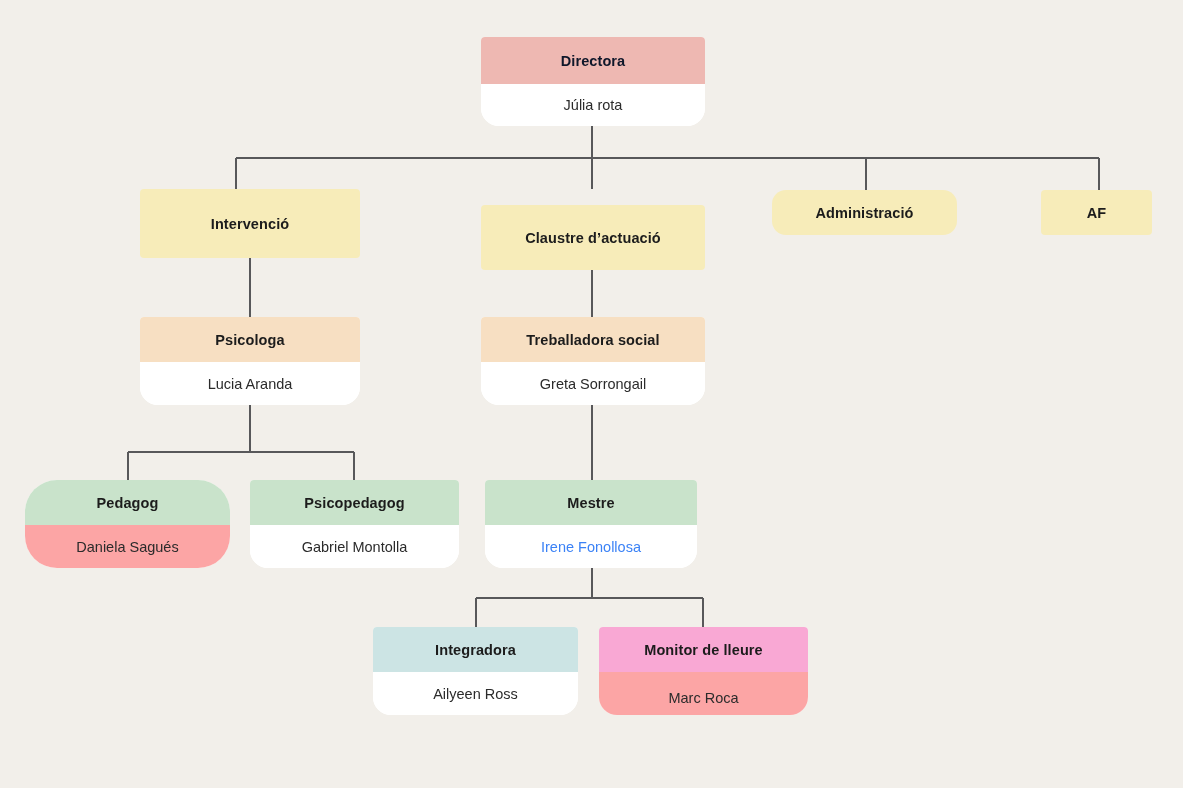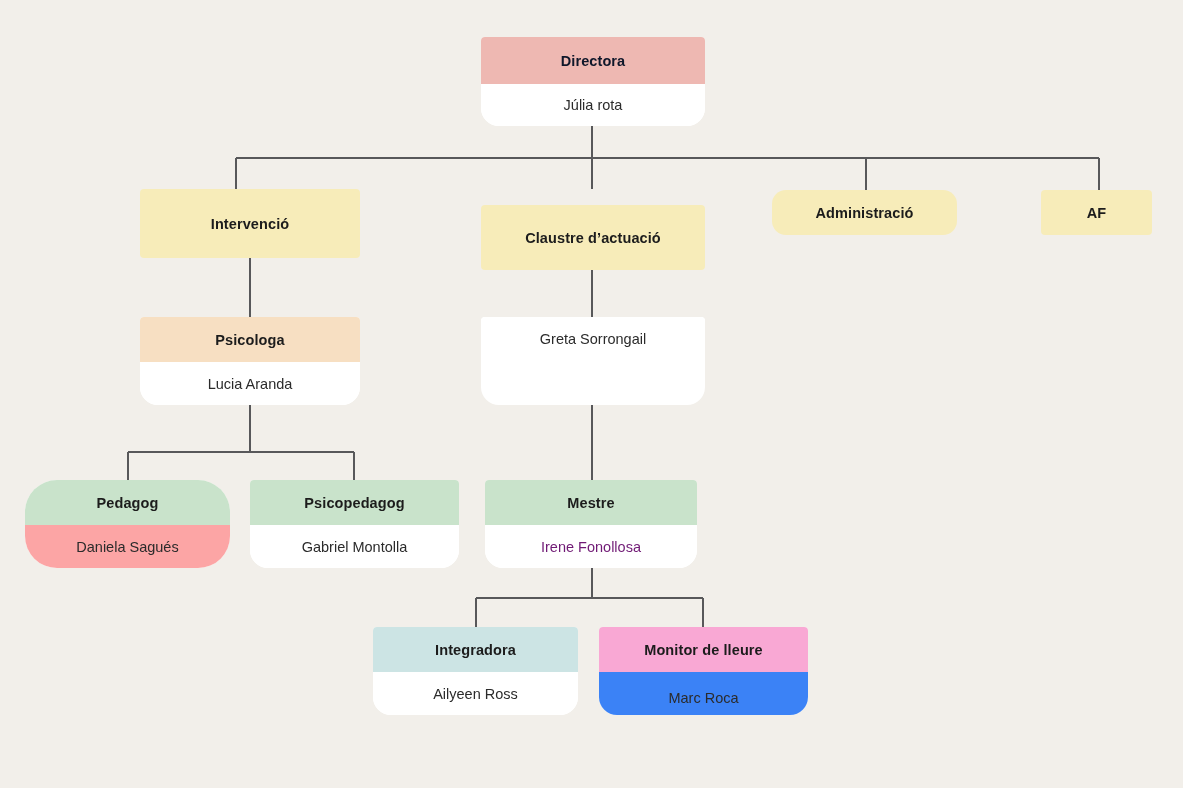--- a/index.html
+++ b/index.html
@@ -106,37 +106,38 @@
         <div class="node-title" style="height: 45px; background: rgb(247, 236, 185); color: rgb(28, 28, 28);">Administració</div>
       </div>
       <div class="node plain" style="left: 1041px; top: 190px; width: 111px; height: 45px;">
         <div class="node-title" style="height: 45px; background: rgb(247, 236, 185); color: rgb(28, 28, 28);">AF</div>
       </div>
       <div class="node" style="left: 140px; top: 317px; width: 220px; height: 88px;">
         <div class="node-title" style="height: 45px; background: rgb(247, 223, 194); color: rgb(28, 28, 28);">Psicologa</div>
         <div class="node-name" style="height: 43px; background: rgb(255, 255, 255); color: rgb(43, 43, 43);">Lucia Aranda</div>
       </div>
       <div class="node" style="left: 481px; top: 317px; width: 224px; height: 88px;">
+        <div class="node-title" style="height: 45px; background: rgb(247, 223, 194); color: rgb(28, 28, 28);">Treballadora social</div>
         <div class="node-name" style="height: 43px; background: rgb(255, 255, 255); color: rgb(43, 43, 43);">Greta Sorrongail</div>
       </div>
       <div class="node" style="left: 25px; top: 480px; width: 205px; height: 88px; border-radius: 32px;">
         <div class="node-title" style="height: 45px; background: rgb(201, 227, 203); color: rgb(28, 28, 28);">Pedagog</div>
         <div class="node-name" style="height: 43px; background: #fca5a5; color: rgb(43, 43, 43);">Daniela Sagués</div>
       </div>
       <div class="node" style="left: 250px; top: 480px; width: 209px; height: 88px;">
         <div class="node-title" style="height: 45px; background: rgb(201, 227, 203); color: rgb(28, 28, 28);">Psicopedagog</div>
         <div class="node-name" style="height: 43px; background: rgb(255, 255, 255); color: rgb(43, 43, 43);">Gabriel Montolla</div>
       </div>
       <div class="node" style="left: 485px; top: 480px; width: 212px; height: 88px;">
         <div class="node-title" style="height: 45px; background: rgb(201, 227, 203); color: rgb(28, 28, 28);">Mestre</div>
-        <div class="node-name" style="height: 43px; background: rgb(255, 255, 255); color: #701a75;">Irene Fonollosa</div>
+        <div class="node-name" style="height: 43px; background: rgb(255, 255, 255); color: #3b82f6;">Irene Fonollosa</div>
       </div>
       <div class="node" style="left: 373px; top: 627px; width: 205px; height: 88px;">
         <div class="node-title" style="height: 45px; background: rgb(204, 228, 228); color: rgb(28, 28, 28);">Integradora</div>
         <div class="node-name" style="height: 43px; background: rgb(255, 255, 255); color: rgb(43, 43, 43);">Ailyeen Ross</div>
       </div>
       <div class="node" style="left: 599px; top: 627px; width: 209px; height: 88px;">
         <div class="node-title" style="height: 45px; background: #f9a8d4; color: rgb(28, 28, 28);">Monitor de lleure</div>
-        <div class="node-name" style="height: 52px; background: #3b82f6; color: rgb(43, 43, 43);">Marc Roca</div>
+        <div class="node-name" style="height: 52px; background: #fca5a5; color: rgb(43, 43, 43);">Marc Roca</div>
       </div>
     </div>
 
 </div>
 
 </body></html>

